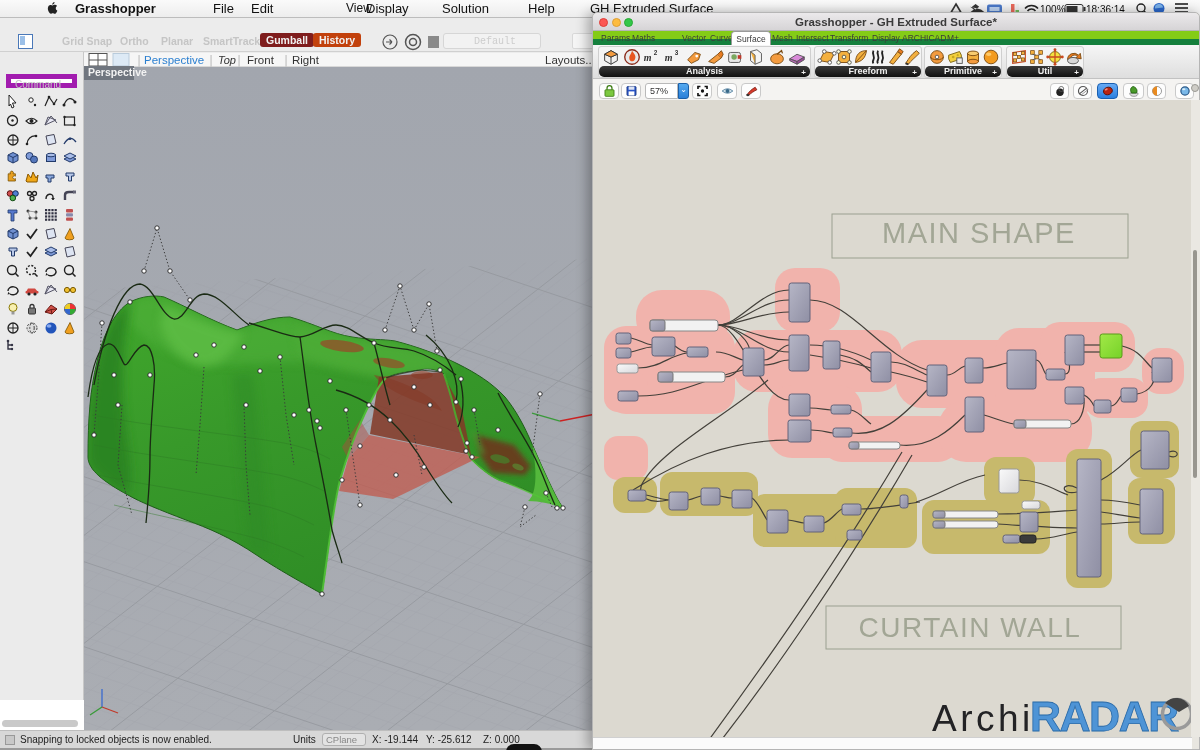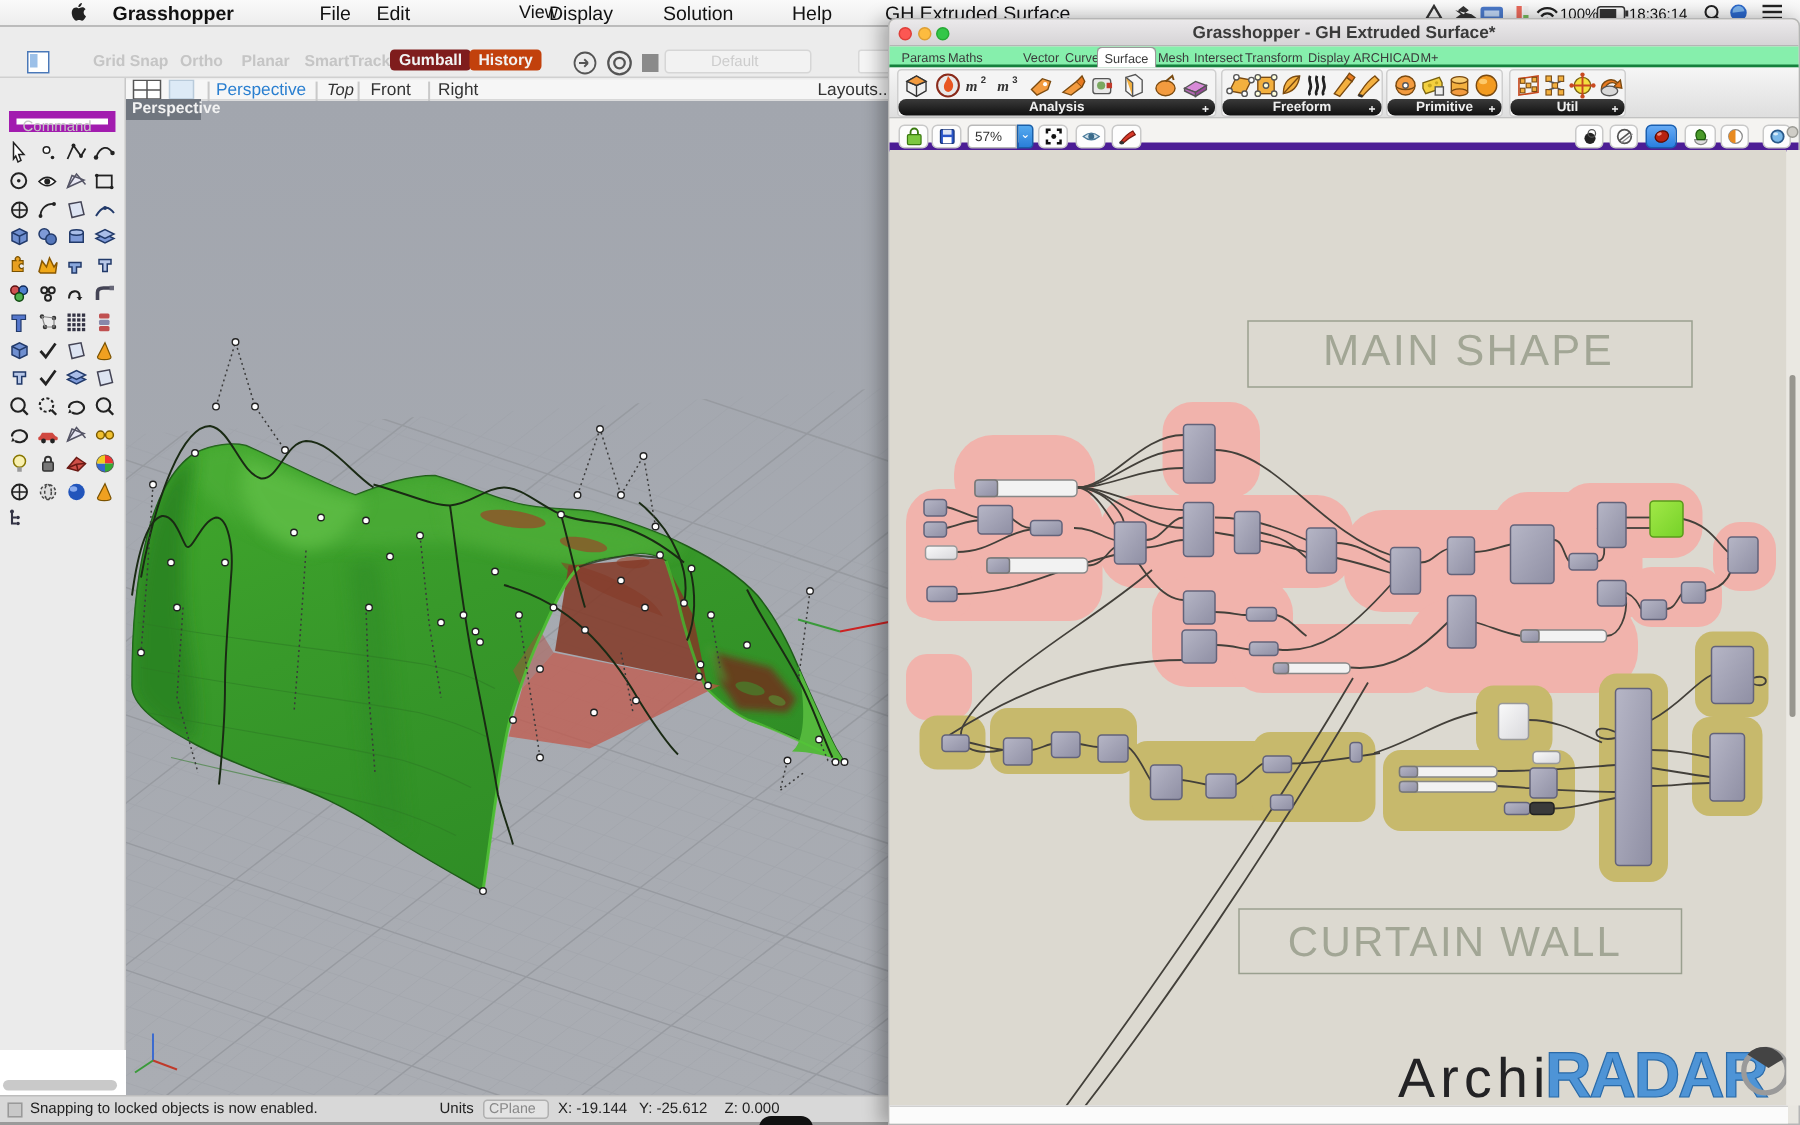--- a/index.html
+++ b/index.html
@@ -62,21 +62,21 @@
    <span class="abs" style="left:203px;top:3px;font-size:10.5px;font-weight:bold;color:#c5c5c5;">SmartTrack</span>
    <span class="abs" style="left:260px;top:1px;font-size:10.5px;font-weight:bold;color:#f2f2f2;background:#7f1d1d;border-radius:3px;padding:1px 6px;">Gumball</span>
    <span class="abs" style="left:313px;top:1px;font-size:10.5px;font-weight:bold;color:#f2f2f2;background:#c2410c;border-radius:3px;padding:1px 6px;">History</span>
    <svg class="abs" style="left:381px;top:1px;" width="60" height="18" viewBox="0 0 60 18">
      <circle cx="9" cy="9" r="7" fill="none" stroke="#555" stroke-width="1.2"></circle>
         <path d="M5 9h6m0 0-2.5-2.5M11 9l-2.5 2.5" stroke="#555" stroke-width="1.2" fill="none"></path>
      <circle cx="32" cy="9" r="7.5" fill="none" stroke="#555" stroke-width="1.5"></circle>
         <circle cx="32" cy="9" r="3.5" fill="none" stroke="#555" stroke-width="1.5"></circle>
      <rect x="47" y="3" width="11" height="12" fill="#8a8a8a"></rect>
    </svg>
-   <div class="abs" style="left:443px;top:1px;width:98px;height:16px;border:1px solid #d6d6d6;border-radius:3px;background:#f2f2f2;">
+   <div class="abs" style="left:443px;top:1px;width:98px;height:16px;border:1px solid #d6d6d6;border-radius:3px;background:#f2f2f2;font-family:Liberation Mono, monospace;">
         <span style="position:absolute;left:30px;top:2px;font-size:10px;color:#cdcdcd;">Default</span>
       </div>
    <div class="abs" style="left:572px;top:1px;width:22px;height:16px;border:1px solid #d8d8d8;background:#f5f5f5;border-radius:2px;"></div>
  </div>
 
  <div class="abs" style="left:84px;top:35px;width:517px;height:14px;background:#f6f6f6;border-bottom:1px solid #d8d8d8;">
    <svg class="abs" style="left:4px;top:0px;" width="46" height="14" viewBox="0 0 46 14">
     <rect x="1" y="0.5" width="18" height="12.5" fill="#fff" stroke="#555"></rect>
         <line x1="10" y1="0.5" x2="10" y2="13" stroke="#555"></line>
         <line x1="1" y1="7" x2="19" y2="7" stroke="#555"></line>
@@ -604,21 +604,21 @@
 </div>
 <div class="abs" style="left:0px;top:748px;width:592px;height:2px;background:#9a9a9a;"></div>
 <div class="abs" style="left:506px;top:744px;width:36px;height:12px;background:#111;border-radius:8px 8px 0 0;"></div>
 <div class="abs" style="left:592px;top:12px;width:608px;height:738px;background:#e8e6e0;border:1px solid #b5b5b5;border-radius:5px 5px 0 0;box-shadow:-5px 0 12px rgba(0,0,0,0.28);">
  <div class="abs" style="left:0;top:0;width:606px;height:18px;background:linear-gradient(#ebe9eb,#d6d4d6);border-radius:5px 5px 0 0;border-bottom:1px solid #b5b5b5;">
   <div class="abs" style="left:6px;top:4.5px;width:9px;height:9px;border-radius:50%;background:#fc5753;border:0.5px solid #df3e38;"></div>
   <div class="abs" style="left:18.5px;top:4.5px;width:9px;height:9px;border-radius:50%;background:#fdbc40;border:0.5px solid #de9f34;"></div>
   <div class="abs" style="left:31px;top:4.5px;width:9px;height:9px;border-radius:50%;background:#33c748;border:0.5px solid #27aa35;"></div>
   <div class="abs" style="left:0;top:3px;width:606px;text-align:center;font-size:11.5px;font-weight:bold;color:#3a3a3a;">Grasshopper - GH Extruded Surface*</div>
  </div>
- <div class="abs" style="left:0;top:18px;width:606px;height:14px;background:#86efac;border-bottom:2px solid #15803d;font-size:8.5px;color:#3a3a3a;">
+ <div class="abs" style="left:0;top:18px;width:606px;height:14px;background:#84cc16;border-bottom:6px solid #15803d;font-size:8.5px;color:#3a3a3a;">
   <span class="abs" style="left:8px;top:2px;">Params</span>
   <span class="abs" style="left:39px;top:2px;">Maths</span>
   <span class="abs" style="left:68px;top:2px;margin-top:32px;">Sets</span>
   <span class="abs" style="left:89px;top:2px;">Vector</span>
   <span class="abs" style="left:117px;top:2px;">Curve</span>
   <span class="abs" style="left:138px;top:0px;width:40px;height:14px;background:#fff;border:1px solid #999;border-bottom:none;border-radius:4px 4px 0 0;text-align:center;padding-top:2px;">Surface</span>
   <span class="abs" style="left:179px;top:2px;">Mesh</span>
   <span class="abs" style="left:203px;top:2px;">Intersect</span>
   <span class="abs" style="left:237px;top:2px;">Transform</span>
   <span class="abs" style="left:279px;top:2px;">Display</span>
@@ -805,21 +805,21 @@
         </svg>
       </div>
       <div class="abs" style="left:470px;top:2px;width:20px;height:20px;">
         <svg style="position:absolute;left:0;top:0;" width="20" height="20" viewBox="0 0 22 22">
           <path d="M5 14 a7 7 0 0 1 12 -5 l2 -2 1 6 -6 -1 2 -2 a5 5 0 0 0 -8 3 z" fill="#e87a20" stroke="#7a4a10"></path>
           <ellipse cx="11" cy="15" rx="6" ry="3.5" fill="#d8d8d8" stroke="#555"></ellipse>
         </svg>
       </div>
       <div class="abs" style="left:414px;top:21px;width:76px;height:11px;background:linear-gradient(#3a3a3a,#101010);border-radius:5px;color:#f0f0f0;font-size:9px;font-weight:bold;text-align:center;line-height:11px;">Util<span style="position:absolute;right:4px;top:1px;font-size:8px;">+</span></div>
     </div>
-    <div class="abs" style="left:0;top:66px;width:606px;height:22px;background:#f4f3f1;border-bottom:6px solid #4c1d95;">
+    <div class="abs" style="left:0;top:66px;width:606px;height:22px;background:#f4f3f1;border-bottom:1px solid #4c1d95;">
       <div class="abs" style="left:6px;top:4px;width:20px;height:16px;background:#fdfdfd;border:1px solid #c9c9c9;border-radius:4px;">
         <svg style="position:absolute;left:1px;top:0px;" width="17" height="14" viewBox="0 0 17 17">
           <rect x="3" y="7" width="11" height="8" rx="1" fill="#7cc840" stroke="#3a7a10"></rect>
           <path d="M5.5 7 V5 a3 3 0 0 1 6 0 V7" fill="none" stroke="#3a7a10" stroke-width="1.5"></path>
         </svg>
       </div>
       <div class="abs" style="left:28px;top:4px;width:20px;height:16px;background:#fdfdfd;border:1px solid #c9c9c9;border-radius:4px;">
         <svg style="position:absolute;left:1px;top:0px;" width="17" height="14" viewBox="0 0 17 17">
           <rect x="3" y="3" width="11" height="11" rx="1" fill="#2a55c8" stroke="#16337a"></rect>
           <rect x="5" y="3" width="7" height="4" fill="#dde4f4"></rect>

